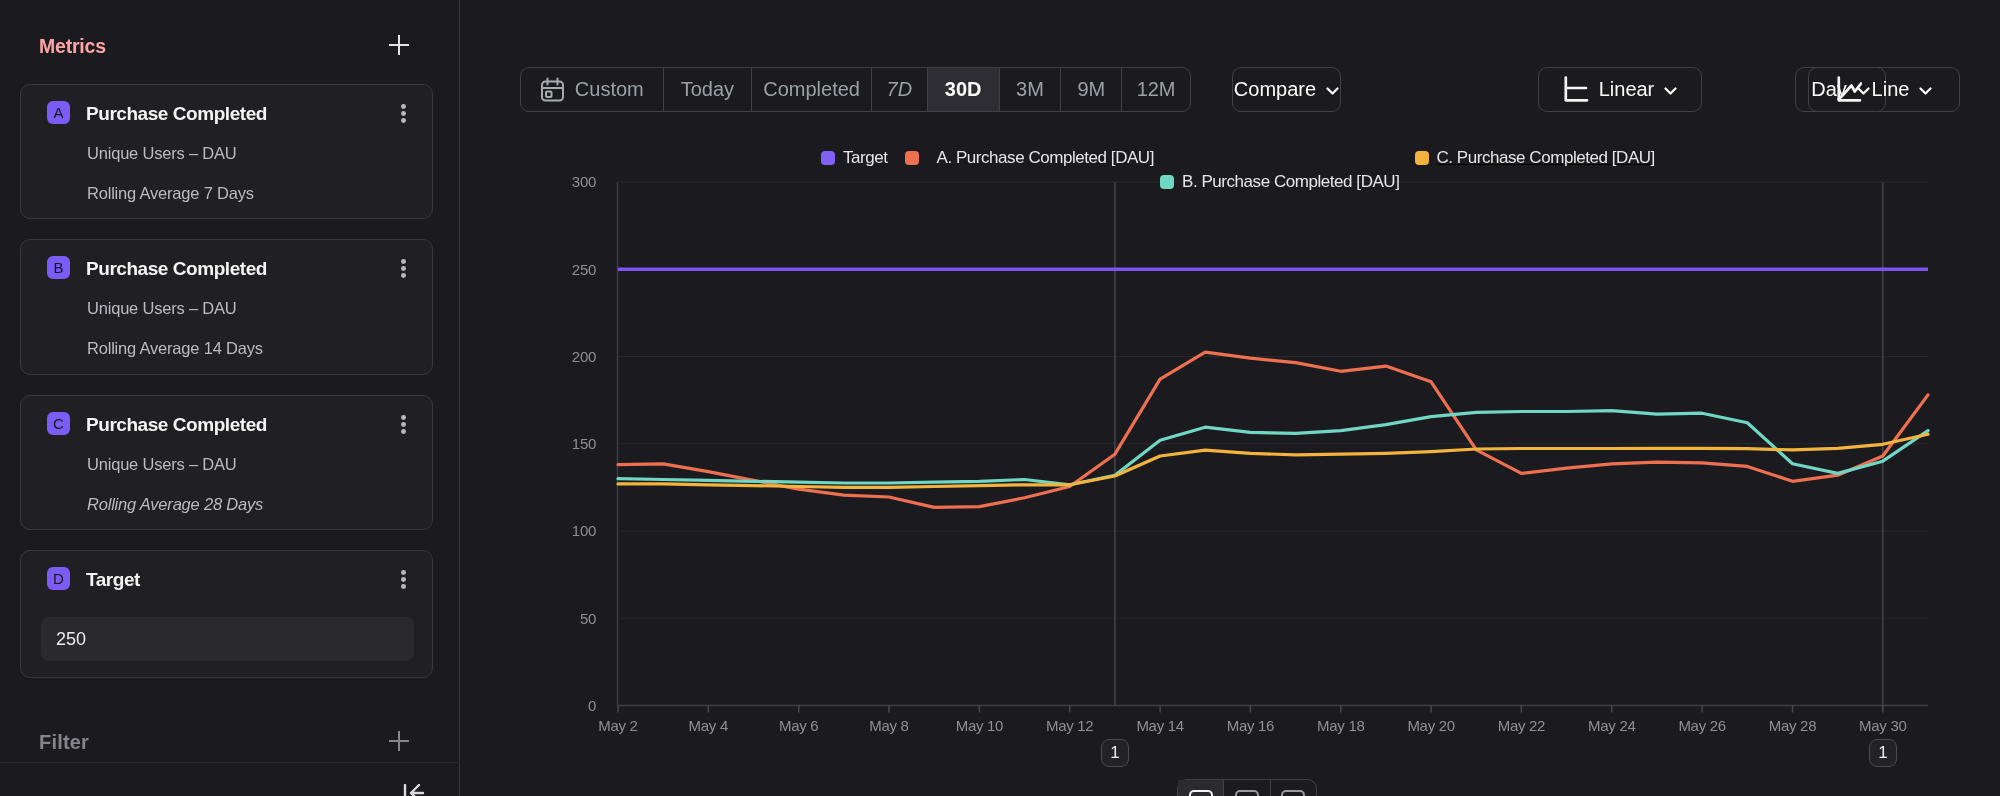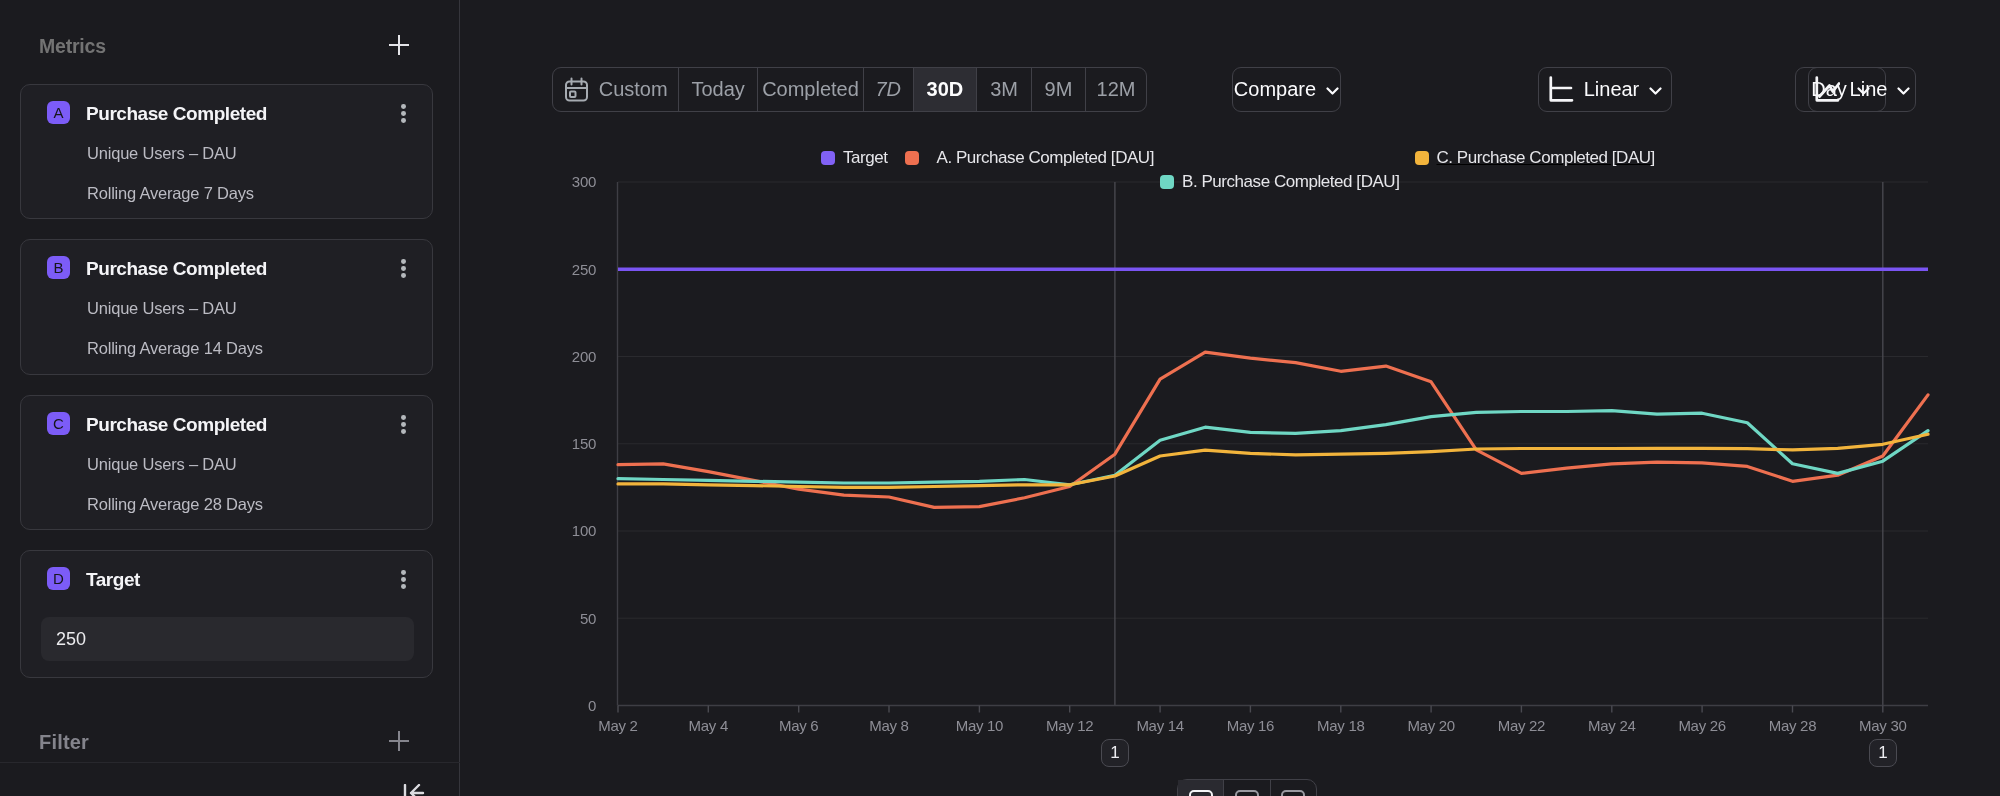--- a/index.html
+++ b/index.html
@@ -1,20 +1,20 @@
 <!DOCTYPE html>
 <html><head><meta charset="utf-8">
 <style>
 * { margin:0; padding:0; box-sizing:border-box; }
 html,body { width:2000px; height:796px; background:#1b1b1f; overflow:hidden;
   font-family:"Liberation Sans",sans-serif; position:relative; }
 .sidebar { position:absolute; left:0; top:0; width:460px; height:796px;
   border-right:1.5px solid #36363c; }
 .mhead { position:absolute; left:39px; top:35px; font-size:19.5px; font-weight:700;
-  color:#737373; letter-spacing:-0.2px; }
+  color:#fca5a5; letter-spacing:-0.2px; }
 .plus { position:absolute; width:22px; height:22px; }
 .plus:before, .plus:after { content:""; position:absolute; background:#e4e4e8; }
 .plus:before { left:50%; top:1px; bottom:1px; width:2.2px; margin-left:-1.1px; }
 .plus:after { top:50%; left:1px; right:1px; height:2.2px; margin-top:-1.1px; }
 .plus.dim:before, .plus.dim:after { background:#85858d; }
 .card { position:absolute; left:20px; width:413px; background:#1f1f24;
   border:1.5px solid #38383e; border-radius:10px; }
 .badge { position:absolute; left:26px; top:16px; width:23px; height:23px;
   background:#7c5cf7; border-radius:6px; color:#16161b; font-size:15px;
   font-weight:500; text-align:center; line-height:23px; }
@@ -26,22 +26,22 @@
 .crow { position:absolute; left:66px; font-size:16.5px; color:#bbbbc3;
   letter-spacing:-0.2px; }
 .tinput { position:absolute; left:20px; top:66px; width:373px; height:44px;
   background:#29292e; border-radius:8px; font-size:18px; color:#ebebee;
   line-height:44px; padding-left:15px; }
 .filter { position:absolute; left:39px; top:731px; font-size:20px; font-weight:700;
   color:#84848c; letter-spacing:0.2px; }
 .sdivider { position:absolute; left:0; top:762px; width:460px; height:1.2px;
   background:#28282d; }
 
-.seg { position:absolute; left:552px; top:67px; width:595px; height:45px;
-  border:1.5px solid #404047; border-radius:9px; display:flex; overflow:hidden;justify-content:flex-end; }
+.seg { position:absolute; left:520px; top:67px; width:671px; height:45px;
+  border:1.5px solid #404047; border-radius:9px; display:flex; overflow:hidden; }
 .seg .cell { height:100%; display:flex; align-items:center; justify-content:center;
   font-size:20px; color:#9ca0a7; border-right:1.5px solid #404047; }
 .seg .cell:last-child { border-right:none; }
 .seg .sel { background:#2d2d33; color:#fdfdfe; font-weight:700; }
 .btn { position:absolute; height:45px; top:67px; border:1.5px solid #404047;
   border-radius:9px; display:flex; align-items:center; justify-content:center;
   color:#fbfbfd; font-size:20px; font-weight:500; gap:10px; }
 .chev { width:13px; height:8px; position:relative; margin-top:2px; }
 .legend { position:absolute; top:147.5px; display:flex; align-items:center; height:20px; }
 .sw { width:14px; height:14px; border-radius:4px; margin-right:8px; }
@@ -140,21 +140,21 @@
 </div>
     <div class="card" style="top:395px;height:135px;">
   <div class="badge">C</div>
   <div class="ctitle">Purchase Completed</div>
   <div class="kebab">
         <i></i>
         <i></i>
         <i></i>
       </div>
   <div class="crow" style="top:59px;">Unique Users – DAU</div>
-      <div class="crow" style="top:99px;">Rolling Average 28 Days</div>
+      <div class="crow" style="top:99px;font-style:italic;">Rolling Average 28 Days</div>
 </div>
     <div class="card" style="top:550px;height:128px;">
   <div class="badge">D</div>
   <div class="ctitle">Target</div>
   <div class="kebab">
         <i></i>
         <i></i>
         <i></i>
       </div>
   <div class="tinput">250</div>
@@ -186,38 +186,38 @@
   <div class="cell" style="width:61px;">9M</div>
   <div class="cell" style="width:68px;">12M</div>
 </div>
 
 <div class="btn" style="left:1232px;width:109px;">Compare
   <svg class="chev" viewBox="0 0 13 8" fill="none">
       <path d="M1.5 1.5 L6.5 6.5 L11.5 1.5" stroke="#fbfbfd" stroke-width="2.2" stroke-linecap="round" stroke-linejoin="round"></path>
     </svg>
 </div>
 
-<div class="btn" style="left:1538px;width:134px;">
+<div class="btn" style="left:1538px;width:164px;">
   <svg width="26" height="28" viewBox="0 0 26 28" fill="none">
     <path d="M2.8 1.5 V24.3 H24" stroke="#f5f5f7" stroke-width="2.7" stroke-linecap="round" stroke-linejoin="round"></path>
     <path d="M4.5 12 H23" stroke="#f5f5f7" stroke-width="2.7" stroke-linecap="round"></path>
   </svg>
   Linear
   <svg class="chev" viewBox="0 0 13 8" fill="none">
       <path d="M1.5 1.5 L6.5 6.5 L11.5 1.5" stroke="#fbfbfd" stroke-width="2.2" stroke-linecap="round" stroke-linejoin="round"></path>
     </svg>
 </div>
 
 <div class="btn" style="left:1795px;width:91px;">Day
   <svg class="chev" viewBox="0 0 13 8" fill="none">
       <path d="M1.5 1.5 L6.5 6.5 L11.5 1.5" stroke="#fbfbfd" stroke-width="2.2" stroke-linecap="round" stroke-linejoin="round"></path>
     </svg>
 </div>
 
-<div class="btn" style="left:1808px;width:108px;">
+<div class="btn" style="left:1808px;width:152px;">
   <svg width="26" height="28" viewBox="0 0 26 28" fill="none">
     <path d="M2.8 1.5 V24.3 H24" stroke="#f5f5f7" stroke-width="2.7" stroke-linecap="round" stroke-linejoin="round"></path>
     <path d="M5.5 20.5 L15.5 9.5 L18.8 15.5 L25 7.5" stroke="#f5f5f7" stroke-width="2.7" stroke-linecap="round" stroke-linejoin="round"></path>
   </svg>
   Line
   <svg class="chev" viewBox="0 0 13 8" fill="none">
       <path d="M1.5 1.5 L6.5 6.5 L11.5 1.5" stroke="#fbfbfd" stroke-width="2.2" stroke-linecap="round" stroke-linejoin="round"></path>
     </svg>
 </div>
 

